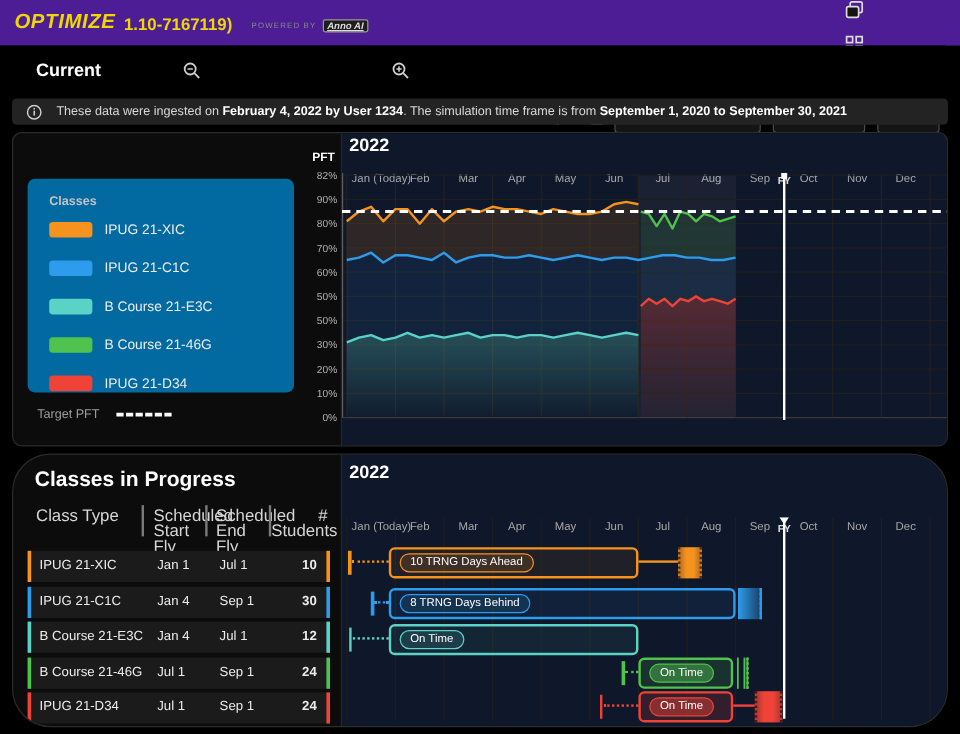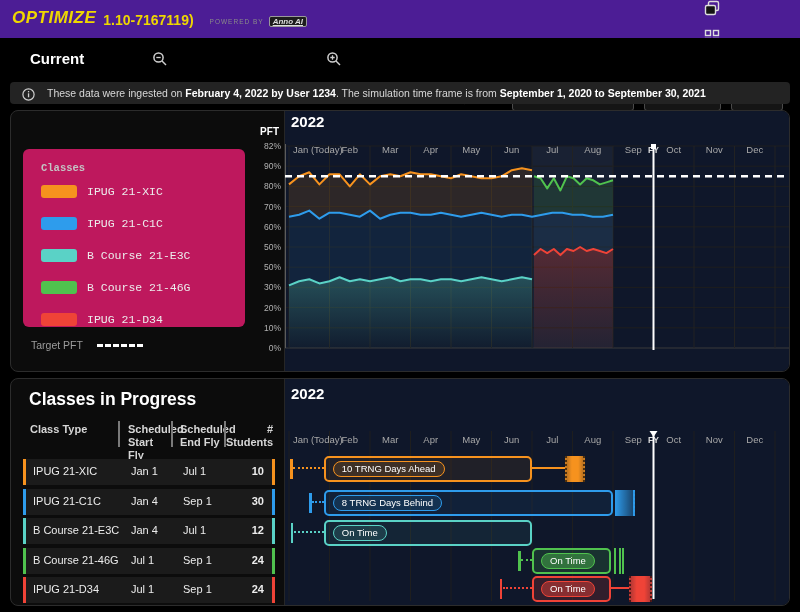--- a/index.html
+++ b/index.html
@@ -43,43 +43,43 @@
   
   .banner{position:absolute;left:10px;top:82px;width:780px;height:22px;background:#232323;border-radius:4px;
     display:flex;align-items:center;box-sizing:border-box;padding-left:12px;}
   .banner-text{margin-left:12px;font-size:10.5px;color:#d8d8d8;white-space:nowrap;}
   .banner-text .b{font-weight:bold;color:#fff;}
 
   
   .panel{position:absolute;left:10px;width:778px;box-sizing:content-box;border:1px solid #2c2c2c;border-radius:8px;
     background:#0c0c0c;overflow:hidden;}
   .panel-top{top:110px;height:260px;}
-  .panel-bot{top:378px;height:226px;}
+  .panel-bot{top:378px;height:226px;border-radius:32px;}
   .chart-zone{position:absolute;left:273px;top:0;right:0;bottom:0;background:#0f172a;border-left:1px solid #262626;}
   .panel-title{position:absolute;left:20px;top:12px;font-size:17.5px;font-weight:bold;color:#fff;}
   .year-l{position:absolute;left:6px;top:2px;font-size:15px;font-weight:bold;color:#fff;}
   .month-axis{position:absolute;left:0;top:20px;width:505px;height:14px;margin-top:13px;}
   .mlabel{position:absolute;top:0;font-size:9.5px;color:#a8a8a8;white-space:nowrap;}
   .fy-label{position:absolute;top:1px;font-size:8.5px;font-weight:bold;color:#ddd;transform:translateX(-50%);}
 
   
   .axis-title{position:absolute;left:238px;top:15px;width:30px;text-align:right;font-size:10px;font-weight:bold;color:#fff;}
-  .legend-card{position:absolute;left:12px;top:38px;width:222px;height:178px;background:#be185d;border-radius:6px;font-family:Liberation Mono, monospace;}
+  .legend-card{position:absolute;left:12px;top:38px;width:222px;height:178px;background:#0369a1;border-radius:6px;}
   .legend-title{position:absolute;left:18px;top:13px;font-size:10.5px;font-weight:bold;color:#c4c4c4;}
   .leg-item{position:absolute;left:18px;display:flex;align-items:center;cursor:pointer;}
   .sw{width:36px;height:13px;border-radius:3px;margin-right:10px;}
   .leg-lb{font-size:11.5px;color:#ececec;}
   .target-row{position:absolute;left:20px;top:228px;display:flex;align-items:center;}
   .target-lb{font-size:10.5px;color:#9c9c9c;}
   .target-dash{width:46px;height:0;border-top:3px dashed #fff;margin-left:14px;}
   .ytick{position:absolute;left:238px;width:32px;text-align:right;font-size:8.5px;color:#b2b2b2;}
   .cap-plot{position:absolute;left:0;top:33px;width:507px;height:212px;}
 
   
-  .th{position:absolute;top:44px;font-size:11px;font-weight:bold;color:#d6d6d6;line-height:13px;}
+  .th{position:absolute;top:44px;font-size:14px;font-weight:normal;color:#d6d6d6;line-height:13px;}
   .th-sep{position:absolute;top:42px;width:2px;height:26px;background:#7a7a7a;}
   .trow{position:absolute;left:12px;width:252px;height:26px;box-sizing:border-box;background:#1b1b1b;
     border-left:3px solid #555;border-right:3px solid #555;cursor:pointer;}
   .trow span{position:absolute;top:6px;font-size:11px;color:#ececec;}
   .tc1{left:7px;} .tc2{left:105px;} .tc3{left:157px;} .tc4{right:8px;font-weight:bold;}
 
   
   .gantt-grid{position:absolute;left:0;top:52px;width:505px;height:170px;}
   .gantt-rows{position:absolute;left:0;top:0;right:0;bottom:0;}
   .gtick{position:absolute;width:2.5px;height:20px;}

